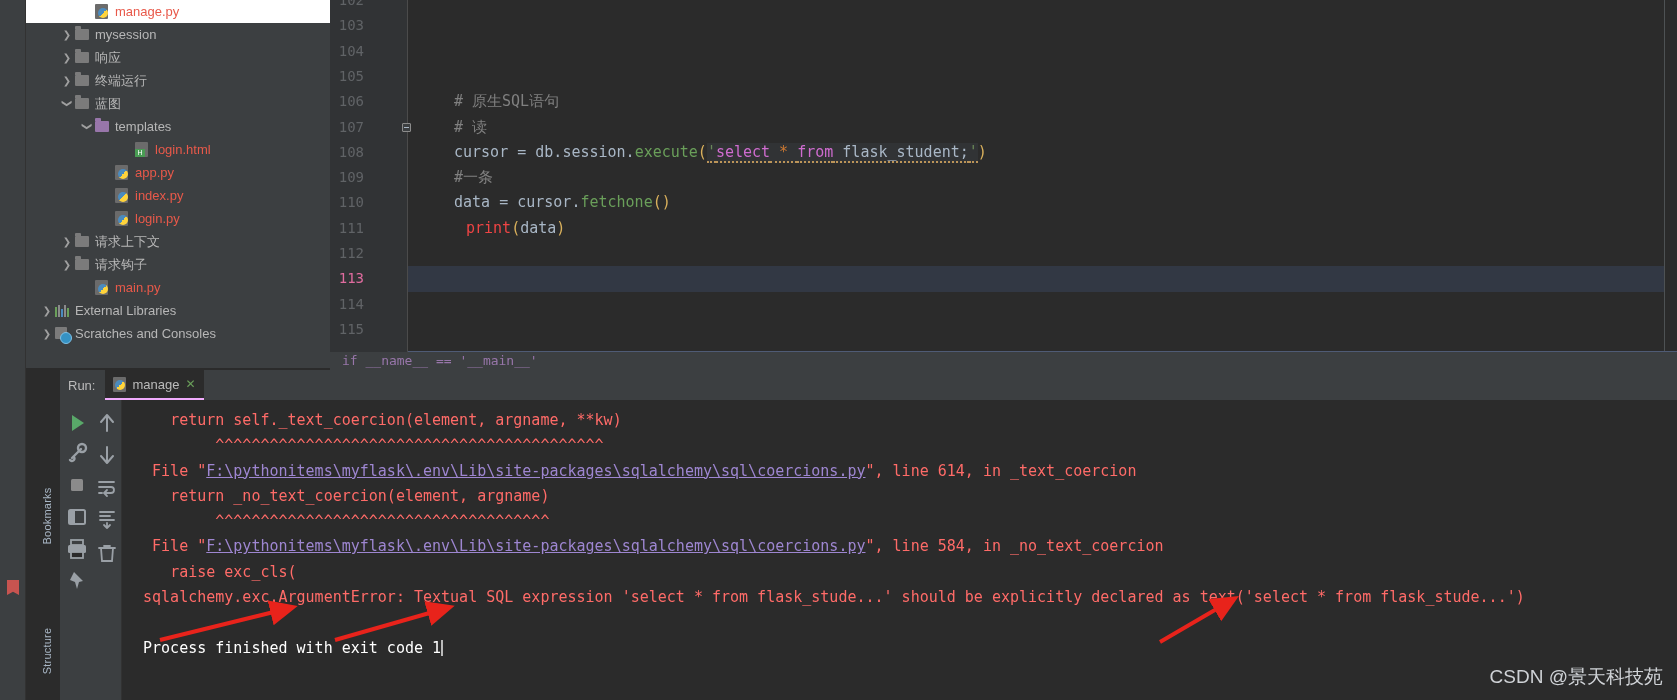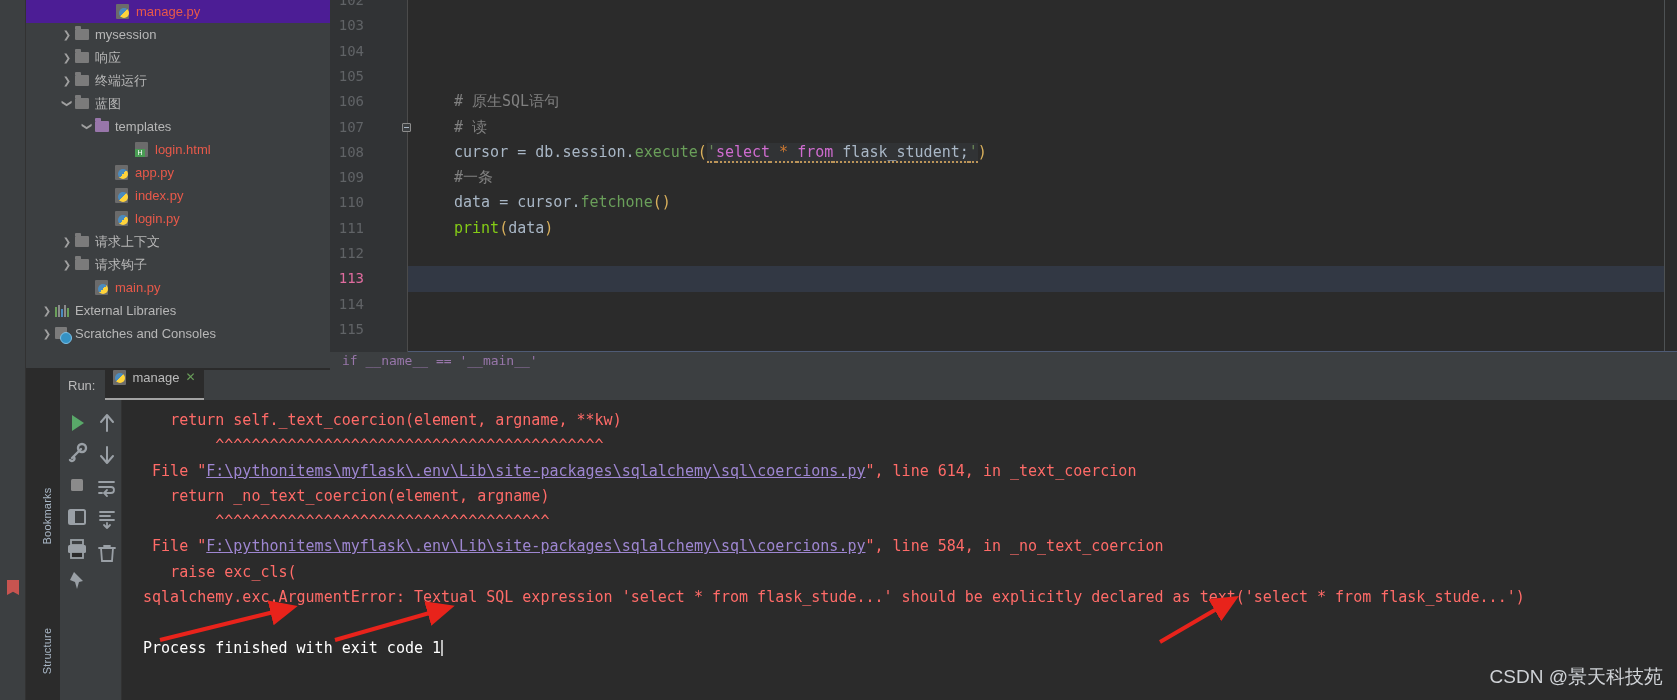--- a/index.html
+++ b/index.html
@@ -32,21 +32,21 @@
   
   .tree {
     position: absolute; left: 26px; top: 0; width: 304px; height: 368px;
     background: #3c3f41; overflow: hidden;
     font-size: 13px; color: #bbbbbb;
   }
   .tree-row {
     position: relative; height: 23px; line-height: 23px;
     white-space: nowrap; display: flex; align-items: center;
   }
-  .tree-row.selected { background: #4c1d95; padding-left: 21px; }
+  .tree-row.selected { background: #ffffff; }
   .arrow {
     width: 14px; height: 23px; flex: 0 0 14px;
     display: flex; align-items: center; justify-content: center;
     color: #a0a0a0; font-size: 9px;
   }
   .arrow i { font-style: normal; display: inline-block; }
   .arrow.right i::before { content: "\276F"; font-size: 10px; }
   .arrow.down  i::before { content: "\276F"; font-size: 10px; display:inline-block; transform: rotate(90deg); }
   .ico { width: 17px; height: 23px; flex: 0 0 17px; position: relative; }
   .label { padding-left: 4px; }
@@ -122,21 +122,21 @@
   .code-area { position: absolute; left: 78px; top: 0; right: 0; height: 352px; }
   .cl {
     position: absolute; left: 0; right: 0; height: 25.3px; line-height: 25.3px;
     font-family: "DejaVu Sans Mono", monospace; font-size: 15px; white-space: pre;
     color: #a9b7c6; padding-left: 46px;
   }
   .cl.hl { background: #323844; }
   .c-com { color: #808080; }
   .c-meth{ color: #6a9f5a; }
   .c-str { color: #6a8759; }
-  .c-builtin { color: #84cc16; }
+  .c-builtin { color: #ef4444; margin-left: 12px; }
   .c-var { color: #a9b7c6; }
   .c-op  { color: #a9b7c6; }
   .c-paren { color: #d9b05c; }
   .sqlbg { background: #313335; }
   .sql-sel { color: #cf6ccf; }
   .sql-star{ color: #cc7832; }
   .sql-id  { color: #a9b7c6; }
   .squig {
     border-bottom: 2px dotted #bc9458;
     text-decoration: none;
@@ -164,22 +164,22 @@
     margin-left: 34px;
   }
   .run-header {
     position: absolute; left: 0; top: 0; width: 1651px; height: 30px;
     background: #3c3f41; display: flex; align-items: center;
   }
   .run-label {
     color: #bbbbbb; font-size: 13px; padding-left: 8px; padding-right: 10px;
   }
   .run-tab {
-    height: 30px; display: flex; align-items: flex-start; padding: 0 8px;
-    background: #2b2b2b; border-bottom: 2px solid #a3a3a3; gap: 6px;
+    height: 30px; display: flex; align-items: center; padding: 0 8px;
+    background: #2b2b2b; border-bottom: 2px solid #f0abfc; gap: 6px;
   }
   .run-tab .tabpy {
     width: 13px; height: 15px; border-radius: 1px; background: #6b6b6b; position: relative;
   }
   .run-tab .tabpy::after {
     content: ""; position: absolute; left: 2px; top: 3px; width: 10px; height: 10px;
     border-radius: 50%; background: linear-gradient(135deg, #4b8bbe 0 50%, #ffd43b 50% 100%);
   }
   .run-tab .tabname { color: #bbbbbb; font-size: 13px; }
   .run-tab .tabclose { color: #6a9f5a; font-size: 12px; cursor: pointer; }

